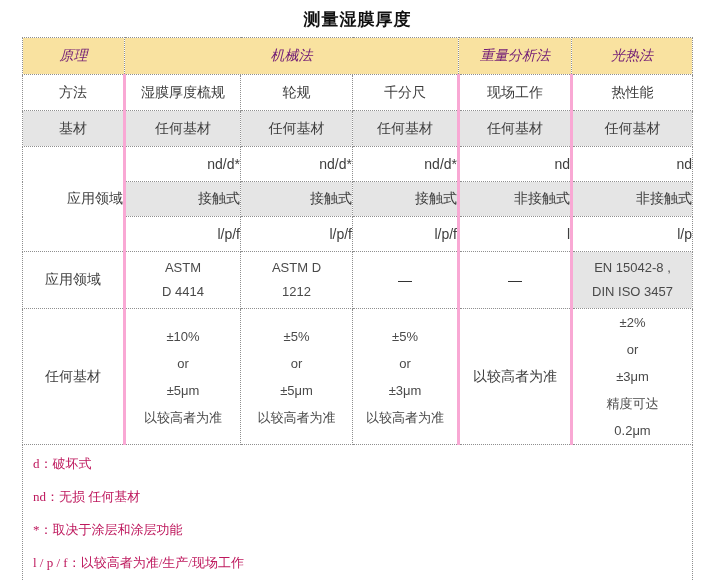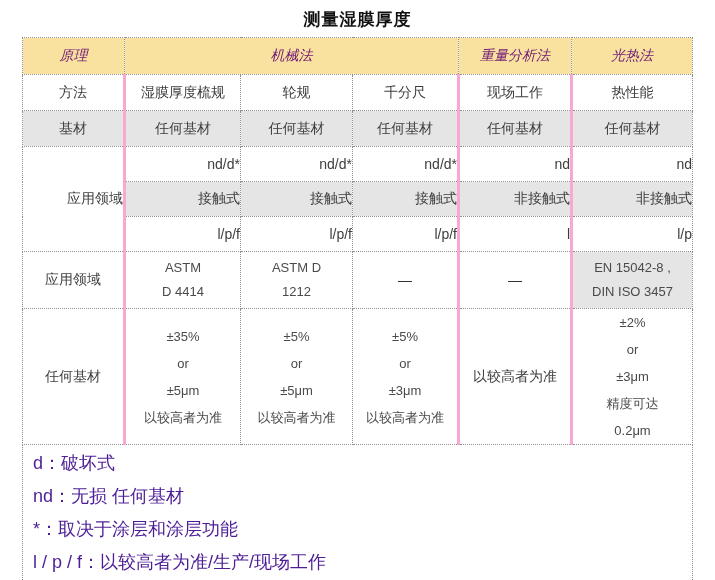--- a/index.html
+++ b/index.html
@@ -31,21 +31,21 @@
   tr.r-std td{height:56px;}
   tr.r-err td{height:135px;}
   .gray{background:#e5e5e5;}
   .std-cell div{line-height:24px;font-size:13px;color:#4a4a4a;}
   .err-cell div{line-height:27px;font-size:13px;color:#4a4a4a;}
   .dash{font-size:14px;color:#333;}
   .footer-cell{
     text-align:left;vertical-align:middle;
     padding:2px 10px;height:130px;
   }
-  .footer-cell div{line-height:33px;font-size:18px;color:#4c1d95;}
+  .footer-cell div{line-height:33px;font-size:13px;color:#be185d;font-family:Liberation Serif, serif;}
 </style>
 </head>
 <body>
 
 <div class="title">测量湿膜厚度</div>
 
 <table class="main">
   <colgroup>
     <col style="width:102px">
       <col style="width:116px">
@@ -118,21 +118,21 @@
     <td class="vs dash">—</td>
     <td class="std-cell gray">
       <div>EN 15042-8 ,</div>
       <div>DIN ISO 3457</div>
     </td>
   </tr>
 
   <tr class="r-err">
     <td class="vs">任何基材</td>
     <td class="err-cell">
-      <div>±35%</div>
+      <div>±10%</div>
       <div>or</div>
       <div>±5μm</div>
       <div>以较高者为准</div>
     </td>
     <td class="err-cell">
       <div>±5%</div>
       <div>or</div>
       <div>±5μm</div>
       <div>以较高者为准</div>
     </td>

